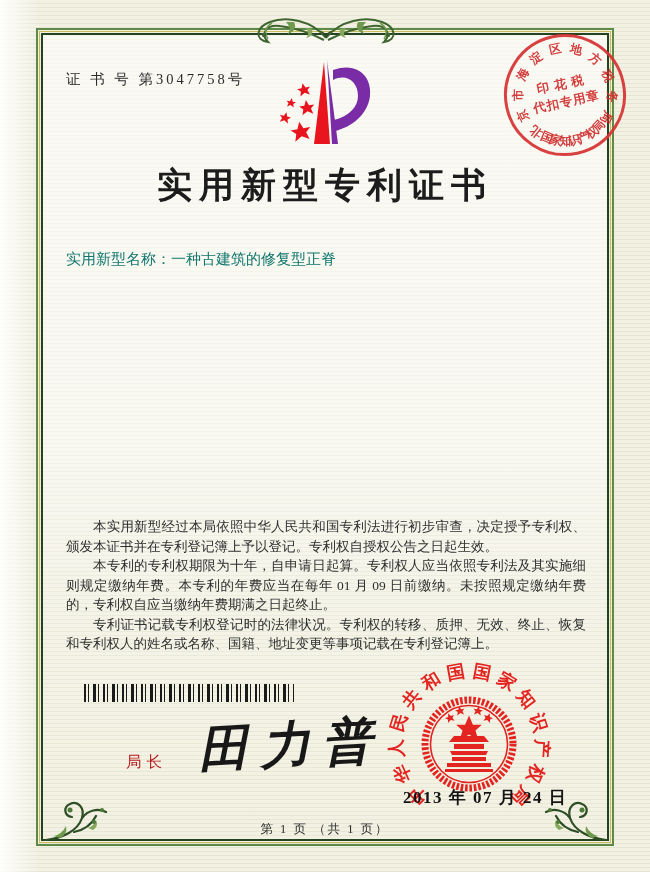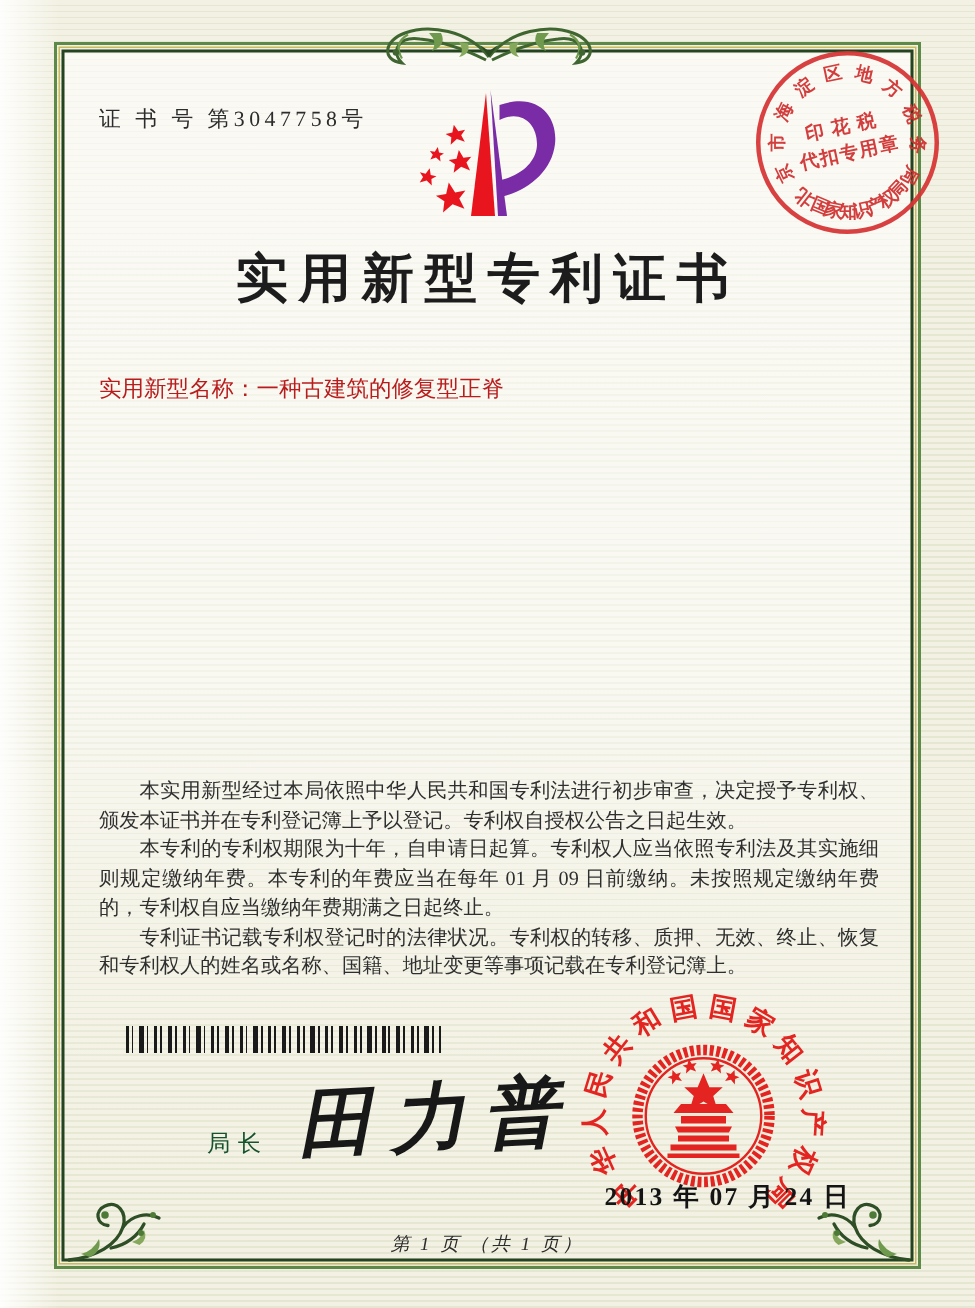--- a/index.html
+++ b/index.html
@@ -32,48 +32,48 @@
          transform:rotate(-12deg);opacity:.93;}
   .stamp-circle{position:absolute;inset:4px;border:3.5px solid #d63434;border-radius:50%;}
   .stamp-center{position:absolute;left:0;width:100%;text-align:center;color:#d03030;font-weight:bold;}
   .stamp-l1{top:46px;font-size:12.5px;letter-spacing:5px;}
   .stamp-l2{top:64px;font-size:12.5px;letter-spacing:1px;}
   .arc-text{position:absolute;left:50%;top:50%;width:0;height:0;pointer-events:none;}
   .arc-text span{position:absolute;left:-0.5em;top:-0.5em;width:1em;height:1em;line-height:1em;
                  text-align:center;display:block;transform-origin:50% 50%;}
   .stamp .arc-text{color:#d03030;font-weight:bold;font-size:12px;}
   
-  .fields{position:absolute;left:66px;top:250px;width:520px;list-style:none;margin:0;padding:0;font-size:15px;color:#b91c1c;}
+  .fields{position:absolute;left:66px;top:250px;width:520px;list-style:none;margin:0;padding:0;font-size:15px;color:#0f766e;}
   .fields li{height:21px;white-space:nowrap;}
   .fields li:nth-child(2){margin-top:34px;}
   .fields li:nth-child(3){margin-top:24px;}
   .fields li:nth-child(4){margin-top:25px;}
   .fields li:nth-child(5){margin-top:31px;}
   .fields li:nth-child(6){margin-top:19px;}
   .fields .lab{display:inline-block;min-width:96px;}
   
   .bodytext{position:absolute;left:66px;top:517px;width:520px;font-size:13.5px;line-height:19.5px;color:#2f2f2f;}
   .bodytext p{margin:0;text-indent:2em;text-align:justify;}
   
   .barcode{position:absolute;left:84px;top:684px;width:210px;height:18px;z-index:2;
     background-image:
       repeating-linear-gradient(90deg,#1a1a1a 0 2px,transparent 2px 4px,#1a1a1a 4px 5px,transparent 5px 9px,
         #1a1a1a 9px 12px,transparent 12px 14px,#1a1a1a 14px 15px,transparent 15px 19px);}
-  .sig-label{position:absolute;left:138px;top:752px;font-size:15.5px;letter-spacing:5px;color:#14532d;}
+  .sig-label{position:absolute;left:126px;top:752px;font-size:15.5px;letter-spacing:5px;color:#b91c1c;}
   .sig-name{position:absolute;left:198px;top:712px;font-size:50px;font-weight:700;letter-spacing:12px;
             color:#181818;transform:rotate(-3deg);font-style:italic;z-index:3;}
   
   .seal{position:absolute;left:381px;top:656px;width:176px;height:176px;z-index:4;}
   .seal .arc-text{color:#e32420;font-weight:bold;font-size:18px;}
   .emblem{position:absolute;left:38px;top:38px;}
   .seal-date{position:absolute;left:403px;top:786px;font-size:17px;font-weight:bold;
              letter-spacing:1.5px;color:#141414;z-index:5;}
   
   .footer{position:absolute;left:36px;top:821px;width:578px;text-align:center;font-size:12.5px;
-          letter-spacing:2px;color:#2c2c2c;z-index:4;font-style:italic;}
+          letter-spacing:2px;color:#2c2c2c;z-index:4;}
 </style>
 </head>
 <body>
 
 <div class="frame">
   <div class="f1"></div>
   <div class="f2"></div>
   <div class="f3"></div>
 </div>
 

